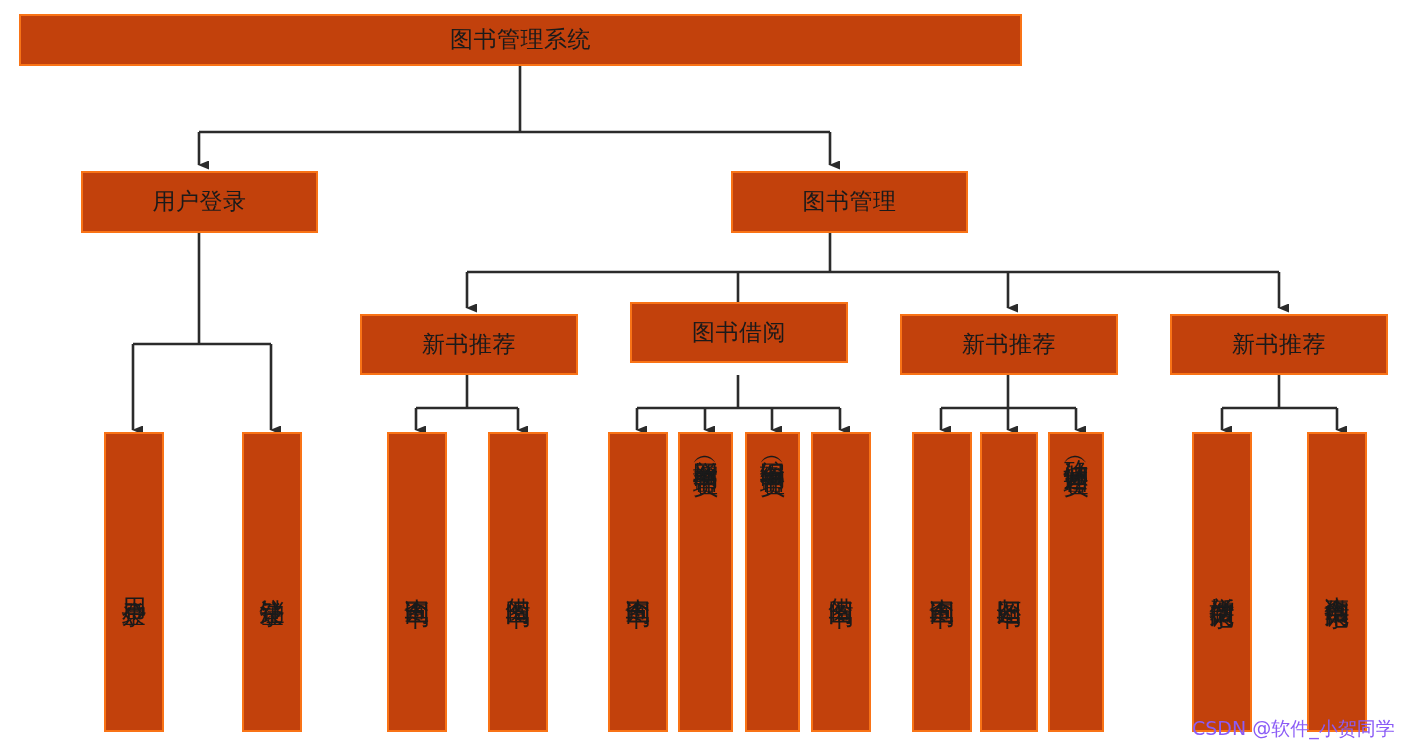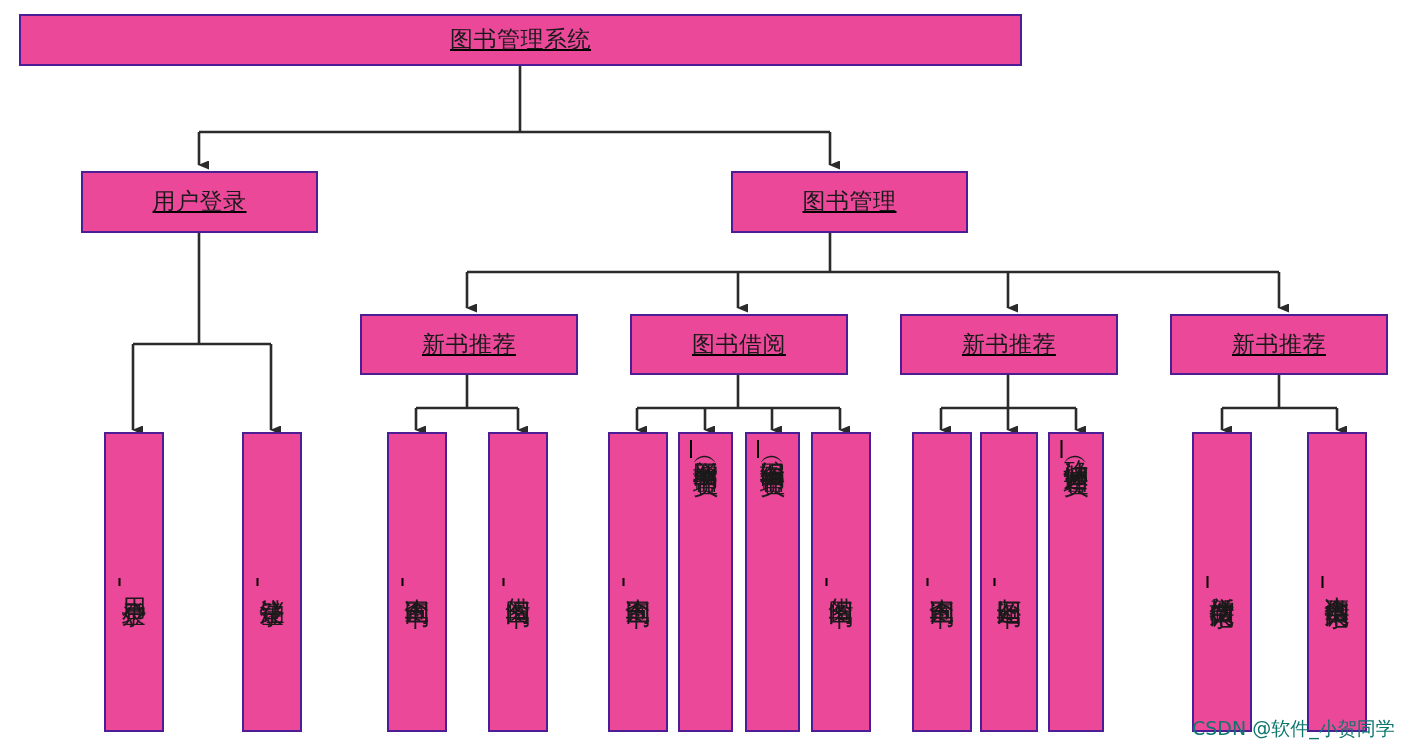--- a/index.html
+++ b/index.html
@@ -22,27 +22,26 @@
     position: absolute;
     left: 0;
     top: 0;
     width: 1405px;
     height: 747px;
     pointer-events: none;
   }
   .node {
     position: absolute;
     box-sizing: border-box;
-    background: #ec4899;
-    border: 2px solid #4c1d95;
+    background: #c2410c;
+    border: 2px solid #f97316;
     display: flex;
     align-items: center;
     justify-content: center;
     z-index: 2;
-    text-decoration: underline;
   }
   .node-label {
     color: #1a1a1a;
     line-height: 1.18;
     white-space: pre;
     text-align: center;
   }
   
   .node.horiz .node-label {
     font-size: 23px;
@@ -63,21 +62,21 @@
   }
   .node.vert .node-label {
     writing-mode: vertical-rl;
     text-orientation: upright;
     font-size: 25px;
     letter-spacing: 2px;
     line-height: 1;
   }
   .watermark {
     position: absolute;
-    color: #0f766e;
+    color: #8b5cf6;
     font-size: 19px;
     z-index: 5;
     white-space: nowrap;
     font-family: "DejaVu Sans", "Liberation Sans", sans-serif;
   }
 </style>
 </head>
 <body>
 
 <div id="diagram-root">
@@ -142,21 +141,21 @@
   </div>
 
   <div class="node horiz" style="left:711px; top:171px; width:237px; height:62px;margin-left:20px;">
     <span class="node-label">图书管理</span>
   </div>
 
   <div class="node horiz" style="left:360px; top:314px; width:218px; height:61px;">
     <span class="node-label">新书推荐</span>
   </div>
 
-  <div class="node horiz" style="left:630px; top:314px; width:218px; height:61px;align-items:center;">
+  <div class="node horiz" style="left:630px; top:302px; width:218px; height:61px;align-items:center;">
     <span class="node-label">图书借阅</span>
   </div>
 
   <div class="node horiz" style="left:900px; top:314px; width:218px; height:61px;">
     <span class="node-label">新书推荐</span>
   </div>
 
   <div class="node horiz" style="left:1170px; top:314px; width:218px; height:61px;">
     <span class="node-label">新书推荐</span>
   </div>

